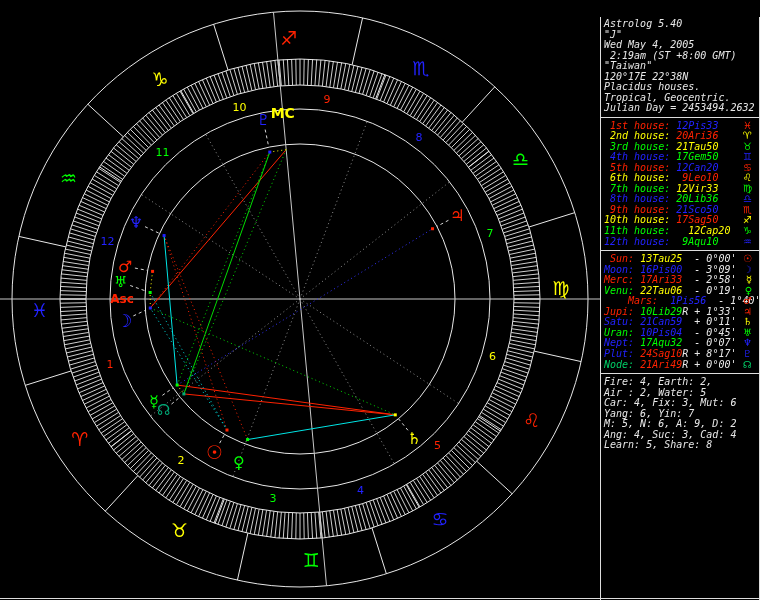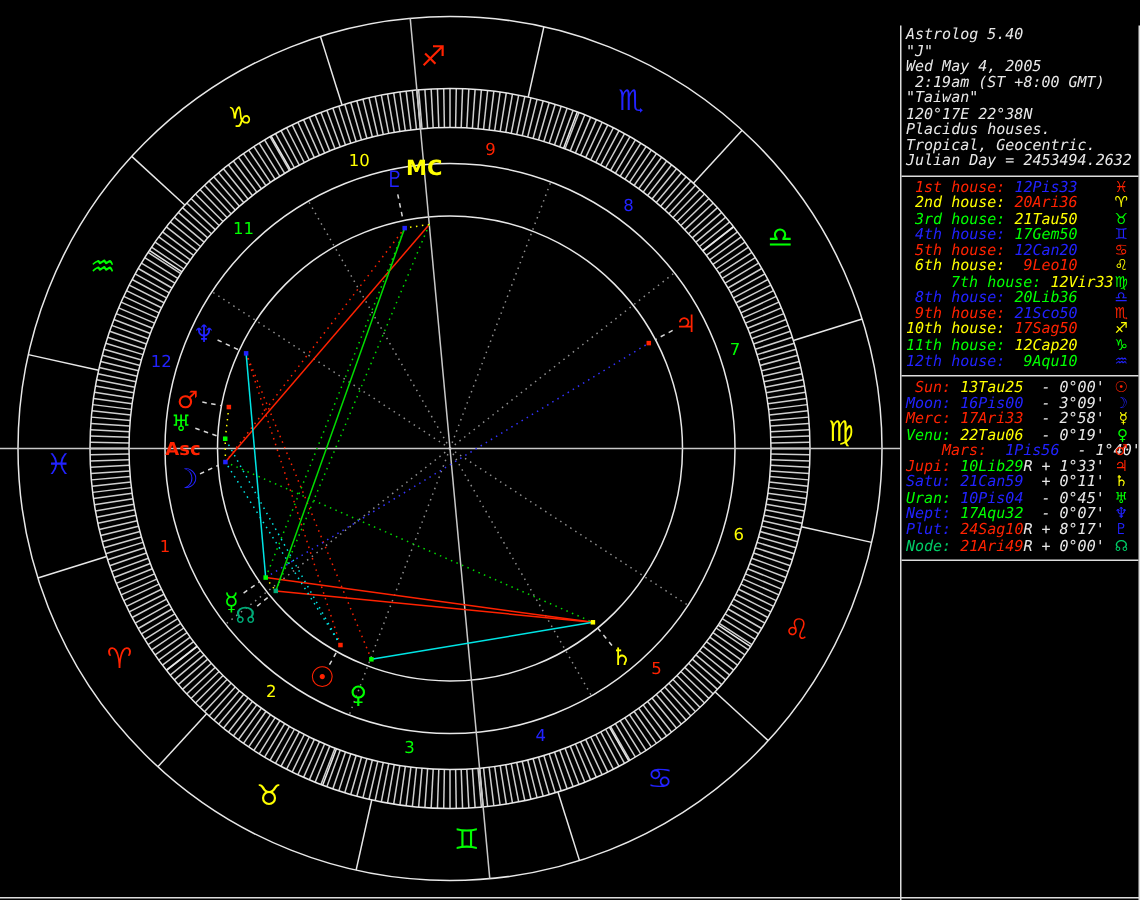--- a/index.html
+++ b/index.html
@@ -515,37 +515,46 @@
         <div class="hline">Julian Day = 2453494.2632</div>
       </div>
     <div class="sb-rule"></div>
     <div class="sb-section" id="sb-houses">
         <div class="row"><span style="color: rgb(255, 34, 0);"> 1st house:</span><span style="color: rgb(34, 34, 255);"> 12Pis33</span><span class="icon" style="color: rgb(255, 34, 0);">♓</span></div>
         <div class="row"><span style="color: rgb(255, 255, 0);"> 2nd house:</span><span style="color: rgb(255, 34, 0);"> 20Ari36</span><span class="icon" style="color: rgb(255, 255, 0);">♈</span></div>
         <div class="row"><span style="color: rgb(0, 255, 0);"> 3rd house:</span><span style="color: rgb(255, 255, 0);"> 21Tau50</span><span class="icon" style="color: rgb(0, 255, 0);">♉</span></div>
         <div class="row"><span style="color: rgb(34, 34, 255);"> 4th house:</span><span style="color: rgb(0, 255, 0);"> 17Gem50</span><span class="icon" style="color: rgb(34, 34, 255);">♊</span></div>
         <div class="row"><span style="color: rgb(255, 34, 0);"> 5th house:</span><span style="color: rgb(34, 34, 255);"> 12Can20</span><span class="icon" style="color: rgb(255, 34, 0);">♋</span></div>
         <div class="row"><span style="color: rgb(255, 255, 0);"> 6th house:</span><span style="color: rgb(255, 34, 0);">  9Leo10</span><span class="icon" style="color: rgb(255, 255, 0);">♌</span></div>
-        <div class="row"><span style="color: rgb(0, 255, 0); margin-left: 24px;"> 7th house:</span><span style="color: rgb(255, 255, 0);"> 12Vir33</span><span class="icon" style="color: rgb(0, 255, 0);">♍</span></div>
+        <div class="row"><span style="color: rgb(0, 255, 0);"> 7th house:</span><span style="color: rgb(255, 255, 0);"> 12Vir33</span><span class="icon" style="color: rgb(0, 255, 0);">♍</span></div>
         <div class="row"><span style="color: rgb(34, 34, 255);"> 8th house:</span><span style="color: rgb(0, 255, 0);"> 20Lib36</span><span class="icon" style="color: rgb(34, 34, 255);">♎</span></div>
         <div class="row"><span style="color: rgb(255, 34, 0);"> 9th house:</span><span style="color: rgb(34, 34, 255); text-align: right;"> 21Sco50</span><span class="icon" style="color: rgb(255, 34, 0);">♏</span></div>
         <div class="row"><span style="color: rgb(255, 255, 0);">10th house:</span><span style="color: rgb(255, 34, 0);"> 17Sag50</span><span class="icon" style="color: rgb(255, 255, 0);">♐</span></div>
-        <div class="row"><span style="color: rgb(0, 255, 0);">11th house:</span><span style="color: rgb(255, 255, 0);"> 12Cap20</span><span class="icon" style="color: rgb(0, 255, 0);">♑</span></div>
+        <div class="row"><span style="color: rgb(0, 255, 0);">11th house:</span><span style="color: rgb(255, 255, 0); margin-left: 12px;"> 12Cap20</span><span class="icon" style="color: rgb(0, 255, 0);">♑</span></div>
         <div class="row"><span style="color: rgb(34, 34, 255);">12th house:</span><span style="color: rgb(0, 255, 0);">  9Aqu10</span><span class="icon" style="color: rgb(34, 34, 255);">♒</span></div>
       </div>
     <div class="sb-rule"></div>
     <div class="sb-section" id="sb-planets">
         <div class="row"><span style="color: rgb(255, 34, 0);"> Sun:</span><span style="color: rgb(255, 255, 0);"> 13Tau25</span><span class="retro"> </span><span class="delta"> - 0°00'</span><span class="icon" style="color: rgb(255, 34, 0);">☉</span></div>
         <div class="row"><span style="color: rgb(34, 34, 255);">Moon:</span><span style="color: rgb(34, 34, 255);"> 16Pis00</span><span class="retro"> </span><span class="delta"> - 3°09'</span><span class="icon" style="color: rgb(34, 34, 255);">☽</span></div>
         <div class="row"><span style="color: rgb(255, 34, 0);">Merc:</span><span style="color: rgb(255, 34, 0);"> 17Ari33</span><span class="retro"> </span><span class="delta"> - 2°58'</span><span class="icon" style="color: rgb(255, 255, 0);">☿</span></div>
         <div class="row"><span style="color: rgb(0, 255, 0); margin-top: 48px;">Venu:</span><span style="color: rgb(255, 255, 0);"> 22Tau06</span><span class="retro"> </span><span class="delta"> - 0°19'</span><span class="icon" style="color: rgb(0, 255, 0);">♀</span></div>
         <div class="row"><span style="color: rgb(255, 34, 0); padding-left: 24px;">Mars:</span><span style="color: rgb(34, 34, 255);">  1Pis56</span><span class="retro"> </span><span class="delta"> - 1°40'</span><span class="icon" style="color: rgb(255, 34, 0);">♂</span></div>
         <div class="row"><span style="color: rgb(255, 34, 0);">Jupi:</span><span style="color: rgb(0, 255, 0); margin-top: 29px;"> 10Lib29</span><span class="retro">R</span><span class="delta"> + 1°33'</span><span class="icon" style="color: rgb(255, 34, 0);">♃</span></div>
         <div class="row"><span style="color: rgb(34, 34, 255);">Satu:</span><span style="color: rgb(34, 34, 255);"> 21Can59</span><span class="retro"> </span><span class="delta"> + 0°11'</span><span class="icon" style="color: rgb(255, 255, 0);">♄</span></div>
         <div class="row"><span style="color: rgb(0, 255, 0);">Uran:</span><span style="color: rgb(34, 34, 255);"> 10Pis04</span><span class="retro"> </span><span class="delta"> - 0°45'</span><span class="icon" style="color: rgb(0, 255, 0);">♅</span></div>
         <div class="row"><span style="color: rgb(34, 34, 255);">Nept:</span><span style="color: rgb(0, 255, 0);"> 17Aqu32</span><span class="retro"> </span><span class="delta"> - 0°07'</span><span class="icon" style="color: rgb(34, 34, 255);">♆</span></div>
         <div class="row"><span style="color: rgb(34, 34, 255);">Plut:</span><span style="color: rgb(255, 34, 0);"> 24Sag10</span><span class="retro">R</span><span class="delta"> + 8°17'</span><span class="icon" style="color: rgb(34, 34, 255);">♇</span></div>
         <div class="row"><span style="color: rgb(0, 204, 102);">Node:</span><span style="color: rgb(255, 34, 0);"> 21Ari49</span><span class="retro">R</span><span class="delta"> + 0°00'</span><span class="icon" style="color: rgb(0, 204, 102);">☊</span></div>
       </div>
     <div class="sb-rule"></div>
+    <div class="sb-section" id="sb-stats">
+        <div class="hline">Fire: 4, Earth: 2,</div>
+        <div class="hline">Air : 2, Water: 5</div>
+        <div class="hline">Car: 4, Fix: 3, Mut: 6</div>
+        <div class="hline">Yang: 6, Yin: 7</div>
+        <div class="hline">M: 5, N: 6, A: 9, D: 2</div>
+        <div class="hline">Ang: 4, Suc: 3, Cad: 4</div>
+        <div class="hline">Learn: 5, Share: 8</div>
+      </div>
   </div>
   <div id="bottom-border"></div>
 </div>
 
 </body></html>

